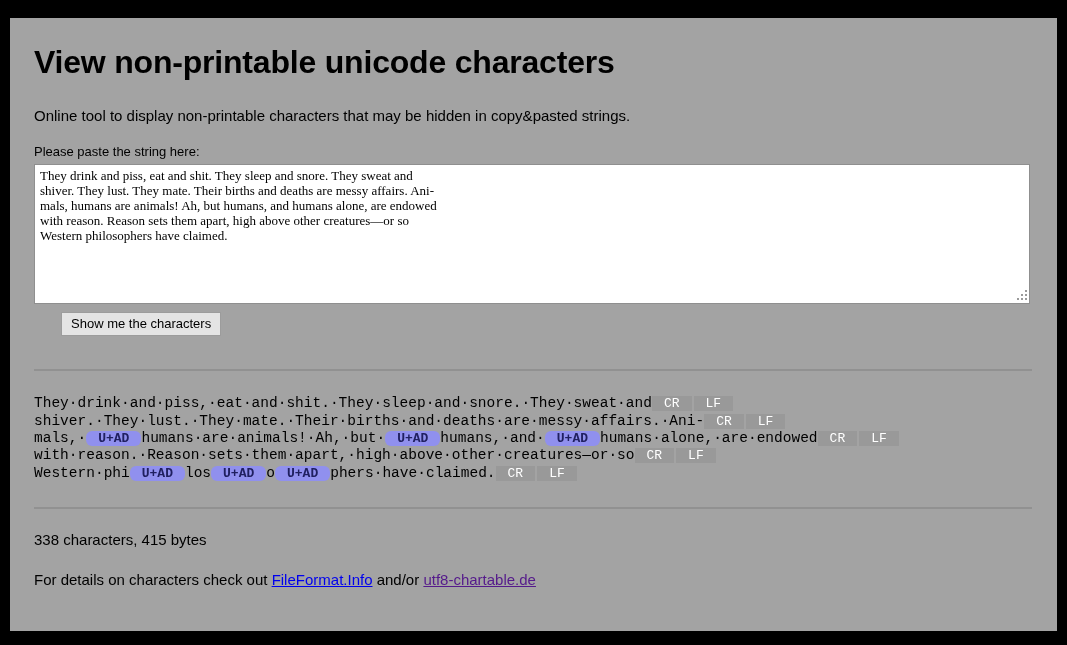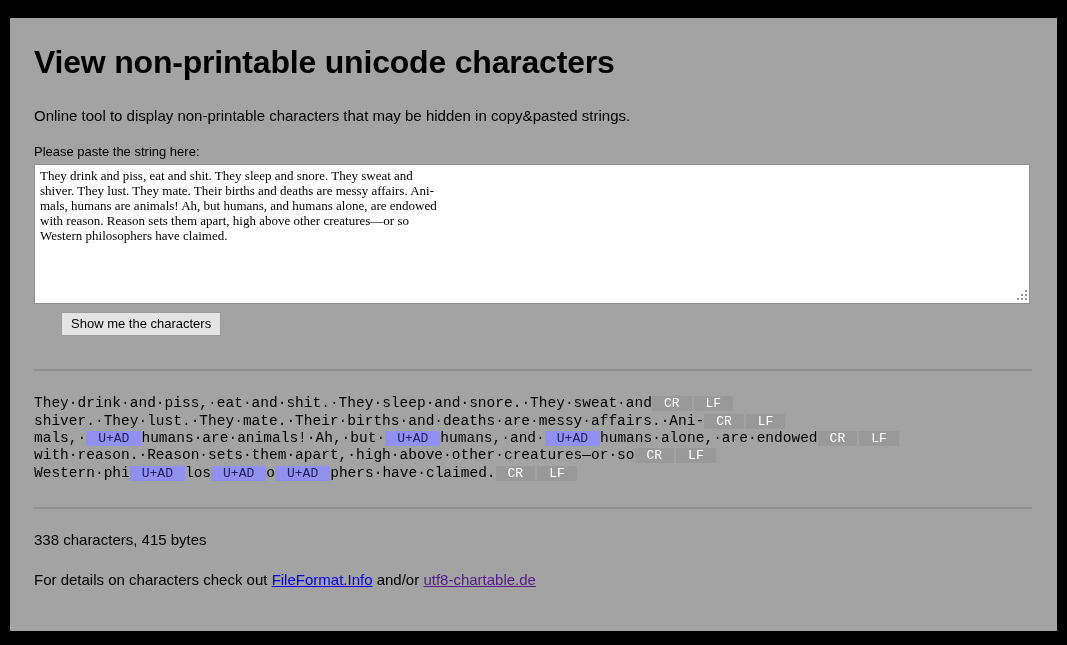--- a/index.html
+++ b/index.html
@@ -120,21 +120,22 @@
     vertical-align: baseline;
   }
   .badge-ctrl {
     background: #999999;
     color: #ffffff;
     margin: 0 2px 0 0;
   }
   .badge-uni {
     background: #9090ee;
     color: #202060;
-    font-weight: normal;
+    font-weight: bold;
+    border-radius: 6px;
   }
   .counts {
     font-size: 15px;
     color: #000000;
     margin: 0 0 23px 0;
   }
   .details {
     font-size: 15px;
     color: #000000;
     margin: 0;

